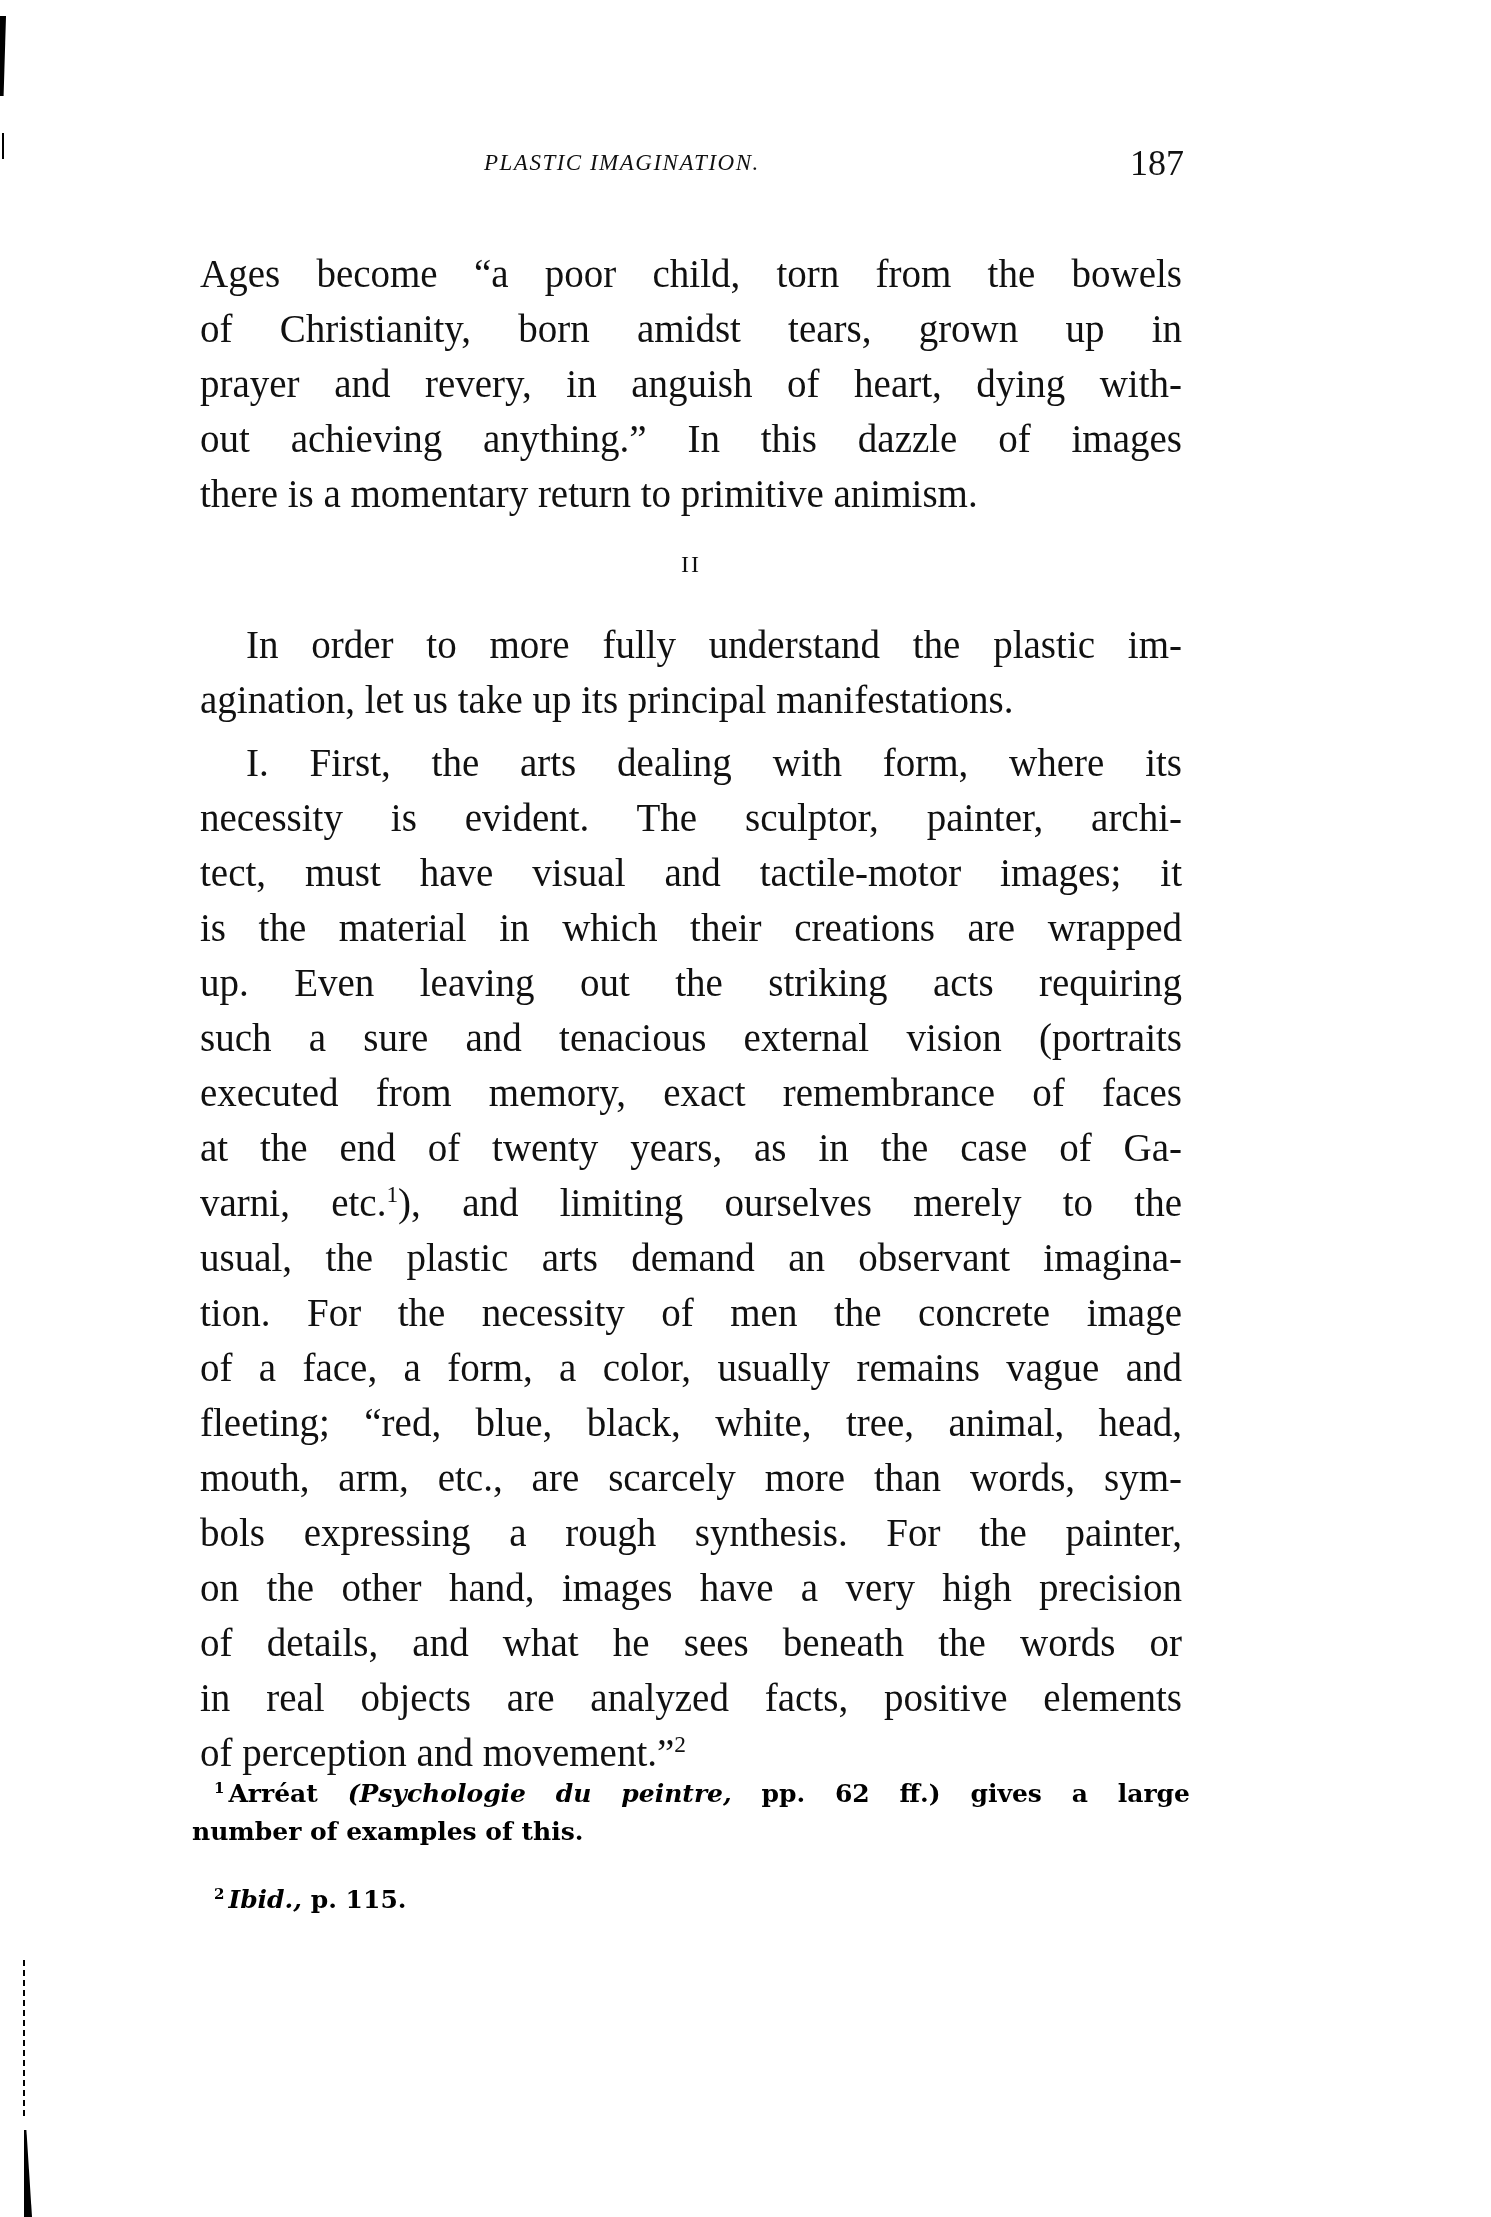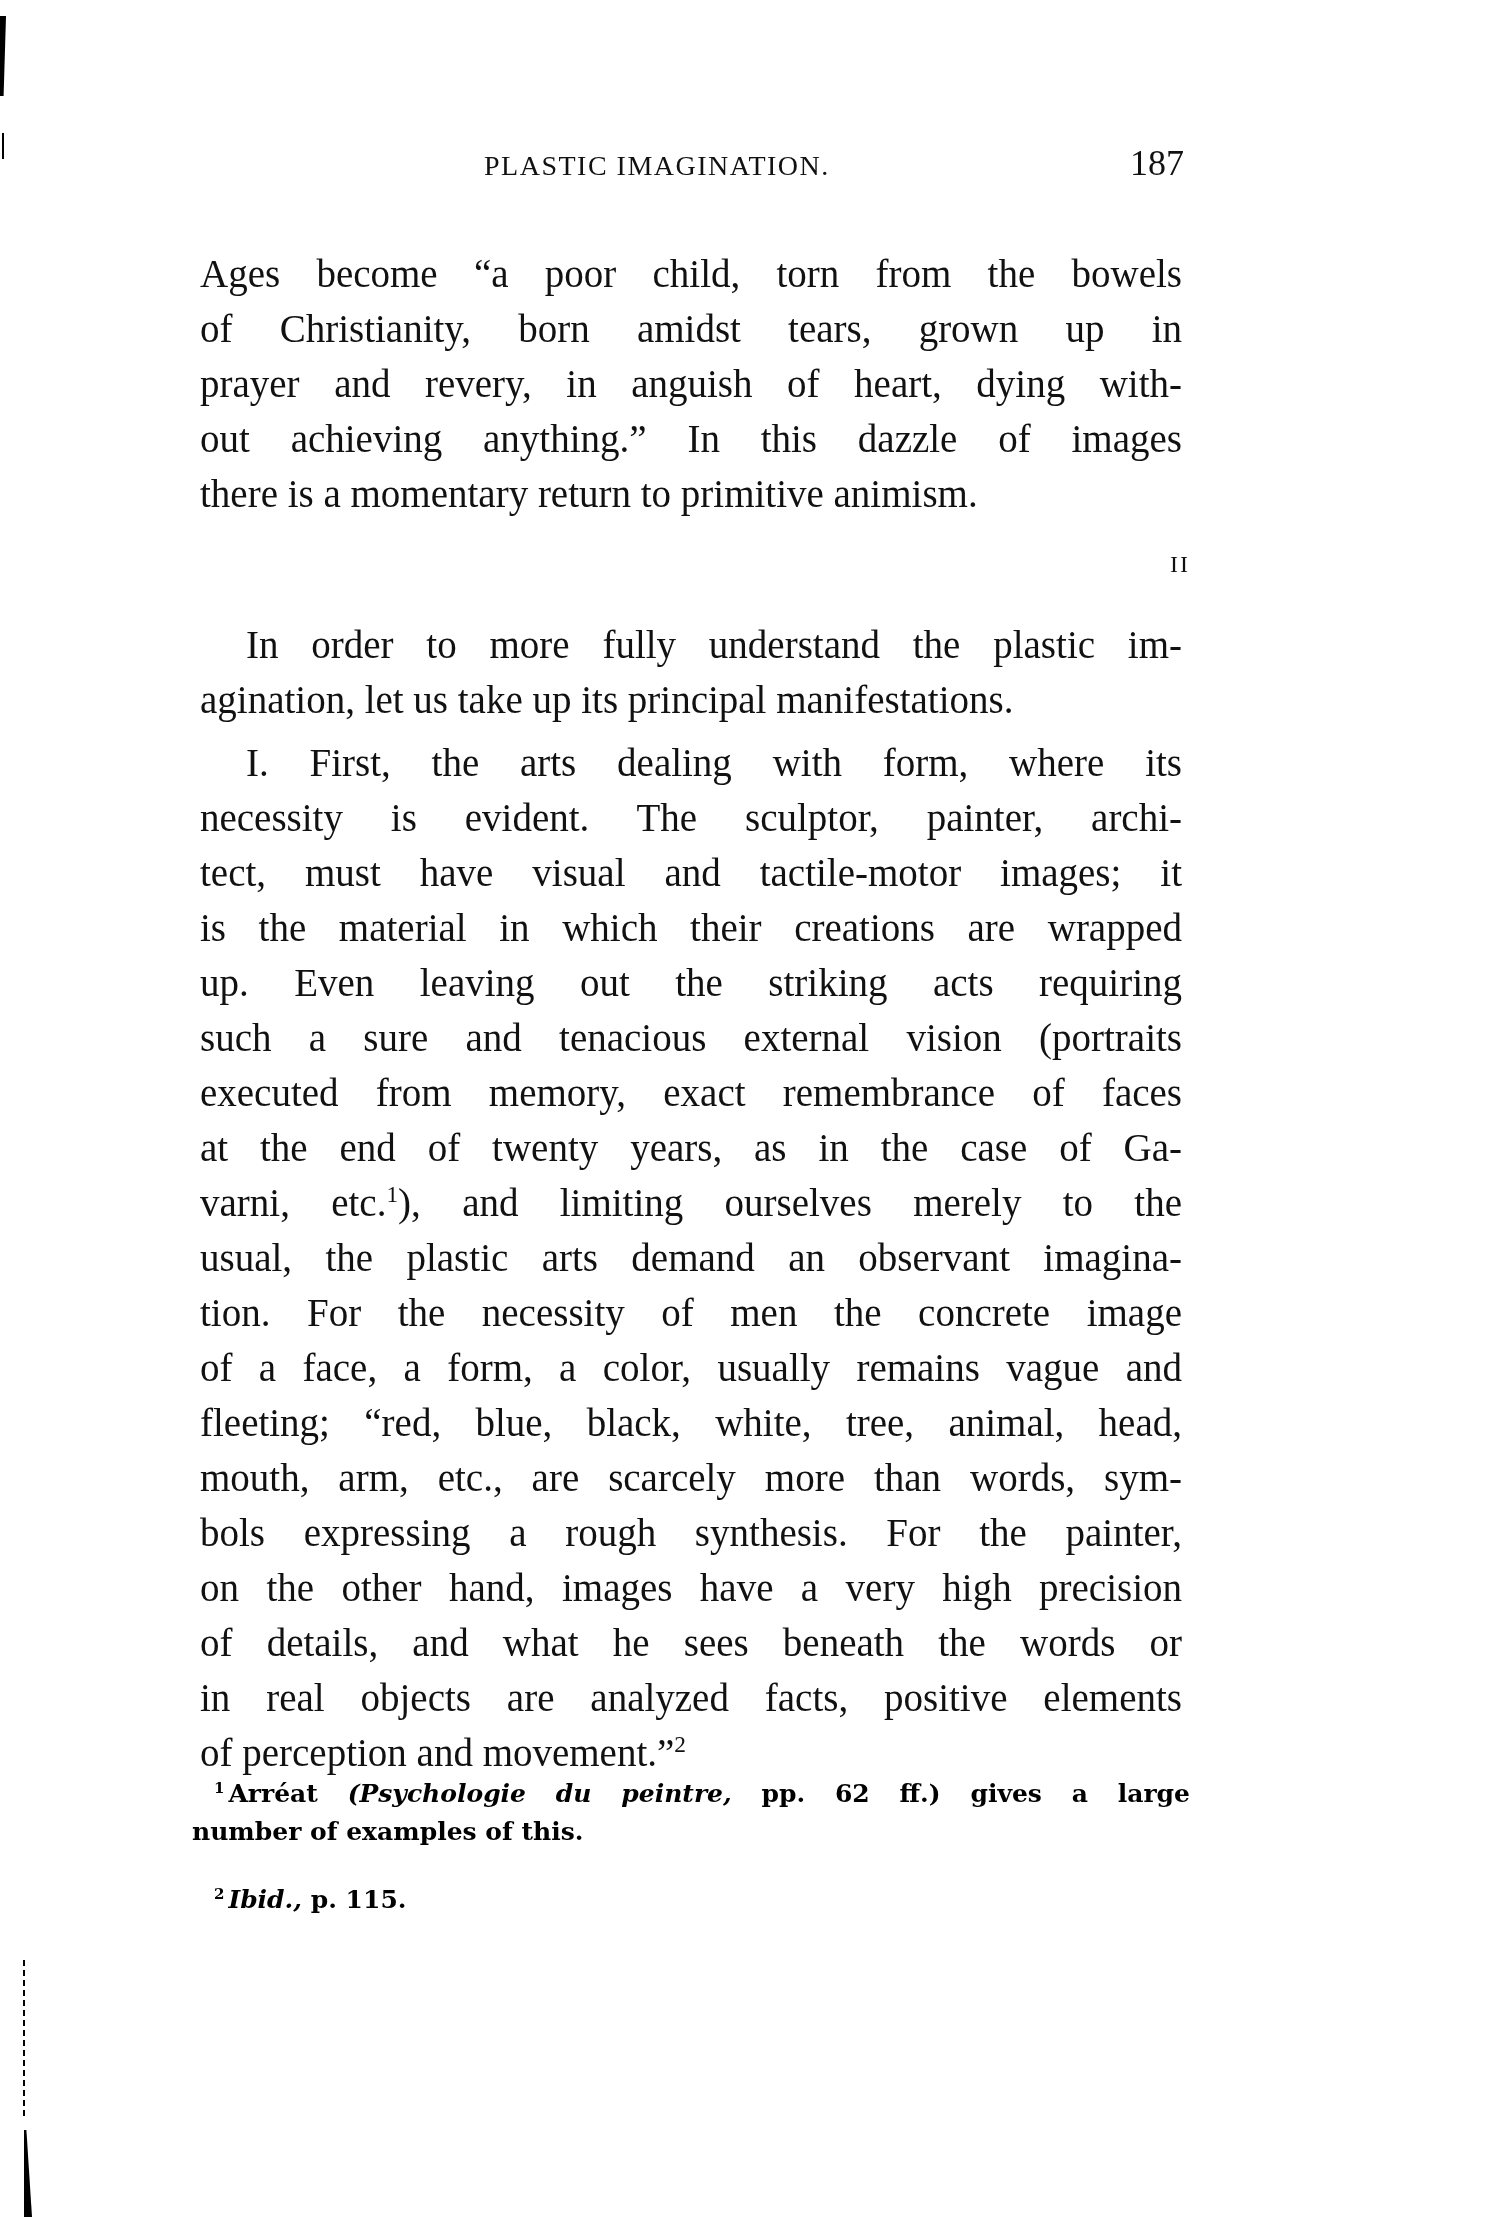--- a/index.html
+++ b/index.html
@@ -50,23 +50,24 @@
       position: absolute;
       top: 146px;
       left: 192px;
       width: 1000px;
       height: 40px;
     }
     .running-title {
       position: absolute;
       left: 292px;
       top: 4px;
-      font-size: 28px;
+      font-size: 23px;
       letter-spacing: 1.5px;
       text-transform: uppercase;
+      font-style: italic;
     }
     .folio {
       position: absolute;
       right: 8px;
       top: -4px;
       font-size: 36px;
     }
     .page-body {
       position: absolute;
       top: 238px;
@@ -86,21 +87,21 @@
       white-space: nowrap;
       height: 55px;
     }
     .line.last {
       text-align-last: left;
     }
     .indent {
       padding-left: 46px;
     }
     .section-num {
-      text-align: right;
+      text-align: center;
       font-size: 24px;
       letter-spacing: 2px;
       margin: 30px 0 36px 0;
       height: 30px;
       font-family: Liberation Serif, serif;
     }
     sup {
       font-size: 60%;
       line-height: 0;
       vertical-align: super;

